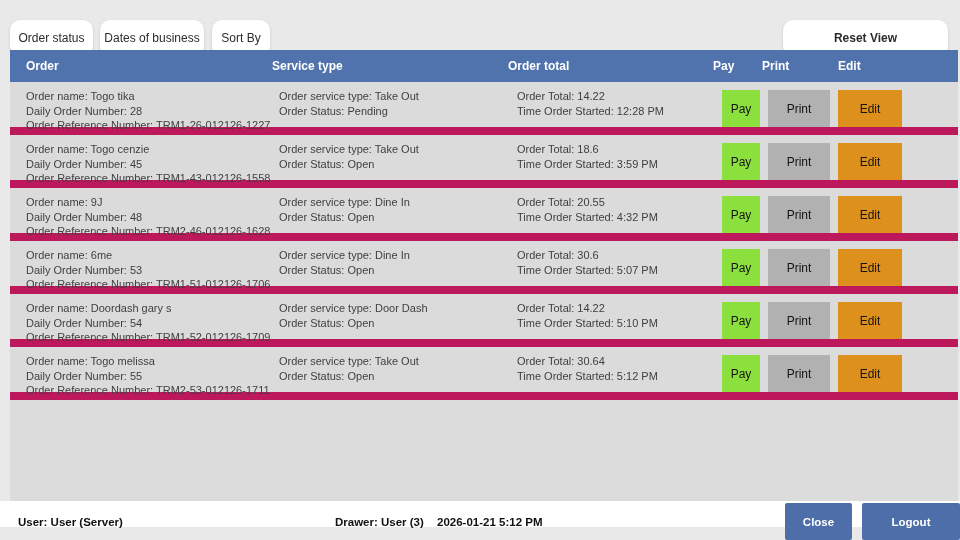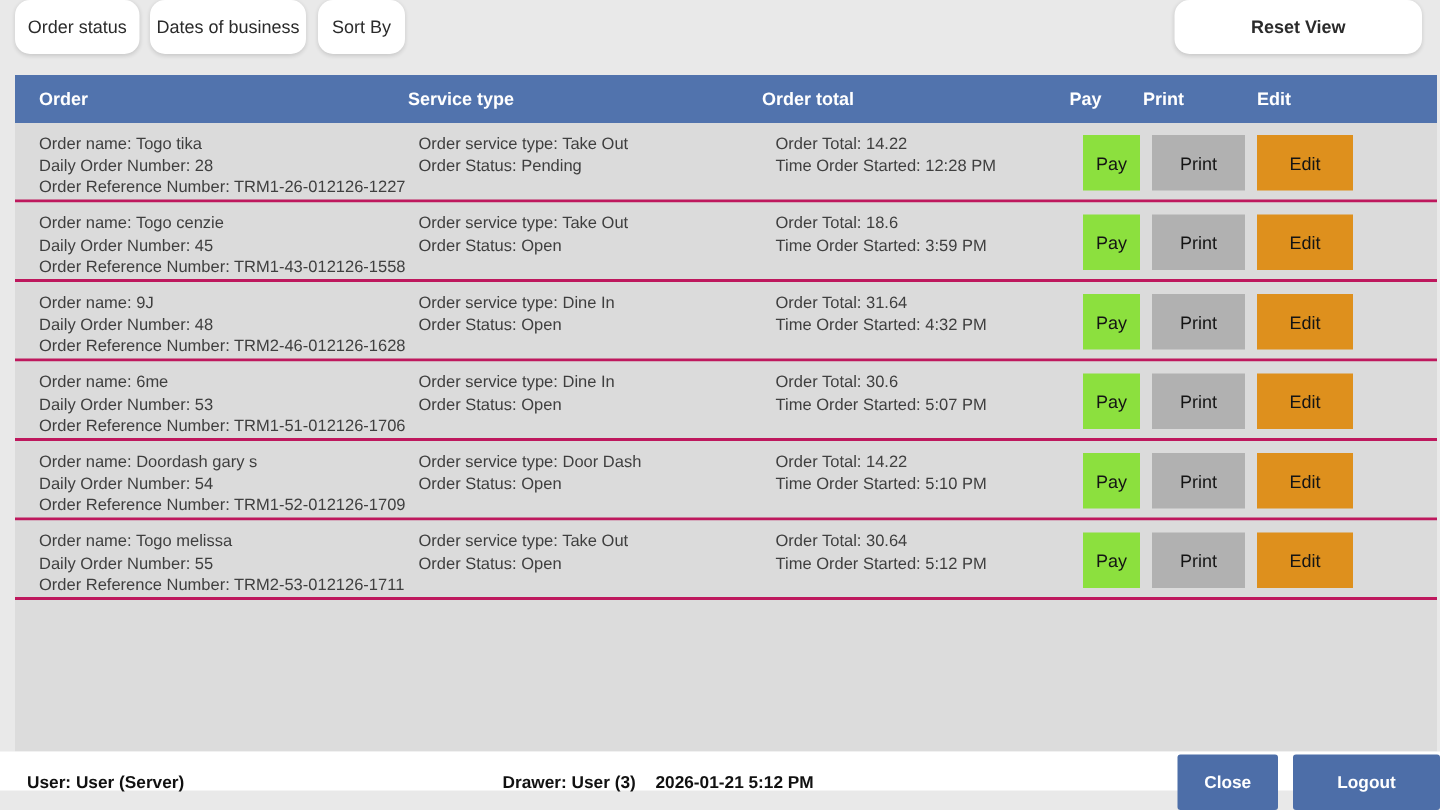--- a/index.html
+++ b/index.html
@@ -6,21 +6,21 @@
   html,body { width:960px; height:540px; }
   body {
     font-family:"Liberation Sans", sans-serif;
     background:#e9e9e9;
     position:relative;
     overflow:hidden;
   }
 
   
   .chip {
-    position:absolute; top:0; height:36px;
+    position:absolute; top:20px; height:36px;
     background:#ffffff; border:none; border-radius:10px;
     box-shadow:0 1px 3px rgba(0,0,0,0.14);
     display:flex; align-items:center; justify-content:center;
     font-size:12px; color:#2b2b2b; font-family:inherit; cursor:pointer;
   }
   .chip-order-status   { left:10px;  width:83px;  }
   .chip-dates          { left:100px; width:104px; }
   .chip-sort           { left:212px; width:58px;  }
   .chip-reset          { left:783px; width:165px;font-weight:bold; }
 
@@ -36,21 +36,21 @@
   .thead span { position:absolute; top:9px; }
   .th-order   { left:16px;  }
   .th-service { left:262px; }
   .th-total   { left:498px; }
   .th-pay     { left:703px; }
   .th-print   { left:752px; }
   .th-edit    { left:828px; }
 
   .row {
     position:relative; height:53px; background:#dbdbdb;
-    border-bottom:2px solid #be185d;
+    border-bottom:8px solid #be185d;
   }
   .cell {
     position:absolute; top:7px;
     font-size:11px; line-height:14.5px; color:#3f3f3f;
   }
   .cell-order   { left:16px;  }
   .cell-service { left:269px; }
   .cell-total   { left:507px; }
 
   .rbtn {
@@ -145,21 +145,21 @@
     <div class="cell cell-order">
       <div>Order name: 9J</div>
       <div>Daily Order Number: 48</div>
       <div>Order Reference Number: TRM2-46-012126-1628</div>
     </div>
     <div class="cell cell-service">
       <div>Order service type: Dine In</div>
       <div>Order Status: Open</div>
     </div>
     <div class="cell cell-total">
-      <div>Order Total: 31.64</div>
+      <div>Order Total: 20.55</div>
       <div>Time Order Started: 4:32 PM</div>
     </div>
     <button class="rbtn rbtn-pay">Pay</button>
     <button class="rbtn rbtn-print">Print</button>
     <button class="rbtn rbtn-edit">Edit</button>
   </div>
 
   <div class="row">
     <div class="cell cell-order">
       <div>Order name: 6me</div>

